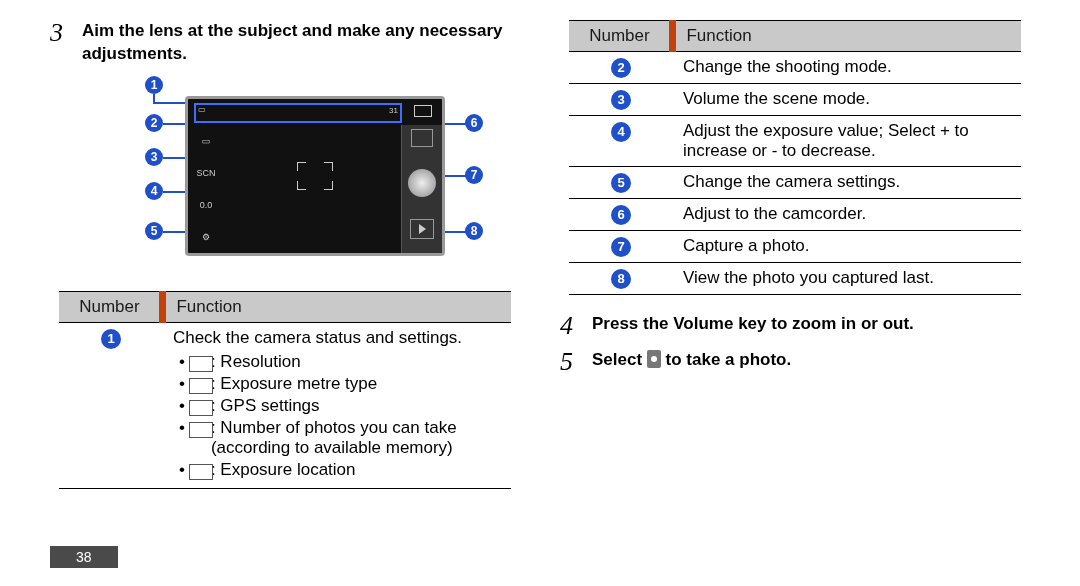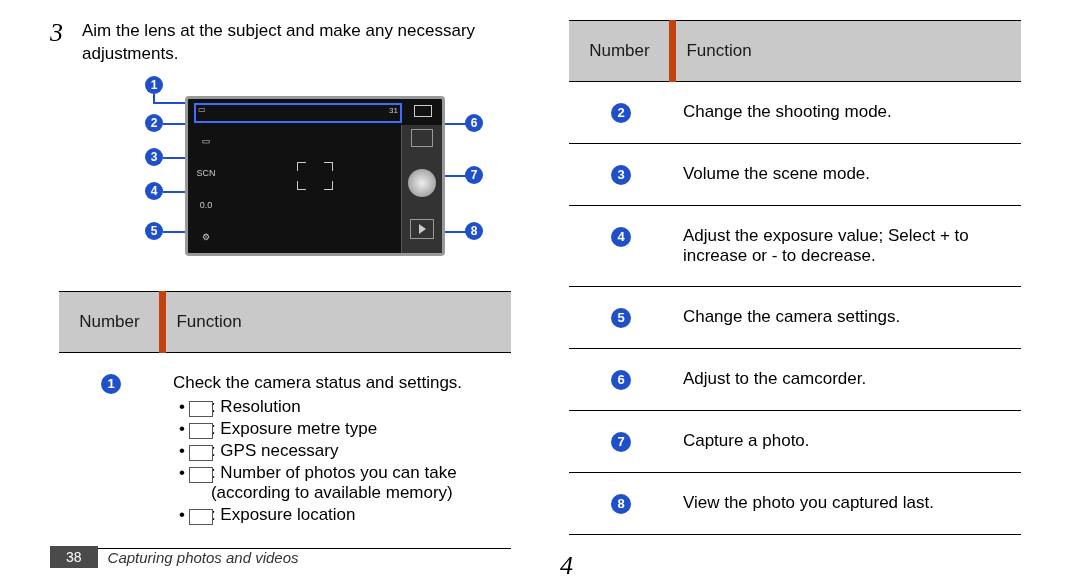--- a/index.html
+++ b/index.html
@@ -32,20 +32,21 @@
     font-style: italic;
     font-size: 26px;
     line-height: 1;
     color: #000;
     flex: 0 0 auto;
     width: 20px;
   }
   .step-text {
     font-size: 17px;
     line-height: 1.35;
+    font-weight: bold;
   }
   .sub {
     margin-left: 32px;
     font-size: 17px;
     line-height: 1.4;
   }
   .inline-icon {
     display: inline-block;
     width: 14px;
     height: 18px;
@@ -132,21 +133,21 @@
   
   table.func {
     border-collapse: collapse;
     width: 96%;
     margin: 0 auto;
     font-size: 17px;
   }
   table.func th, table.func td {
     border-top: 1px solid #000;
     border-bottom: 1px solid #000;
-    padding: 20px 10px;
+    padding: 5px 10px;
     text-align: left;
     vertical-align: top;
   }
   table.func th {
     background: #c9c9c9;
     font-weight: normal;
     color: #1a1a1a;
   }
   table.func th:first-child, table.func td:first-child{
     width:80px;text-align:center;
@@ -162,21 +163,21 @@
   .bullets li .boxicon{
     display:inline-block;width:22px;height:14px;border:1px solid #555;vertical-align:-2px;
     position:absolute;left:16px;top:4px;font-size:8px;text-align:center;line-height:12px;
   }
 
   .footer{
     position:absolute;left:50px;bottom:18px;display:flex;align-items:center;gap:10px;
     font-style:italic;font-size:15px;color:#333;
   }
   .footer .pnum{
-    background:#4a4a4a;color:#fff;padding:3px 16px;font-style:normal;font-size:14px;
+    background:#4a4a4a;color:#fff;padding:3px 26px;font-style:normal;font-size:14px;
   }
   .th-sep{border-left:7px solid #c2410c;}
 </style>
 </head>
 <body>
 
 <div class="page">
 
   <div class="col">
     <div class="step">
@@ -238,21 +239,21 @@
         <th>Number</th>
         <th class="th-sep">Function</th>
       </tr>
       <tr>
         <td><span class="circnum">1</span></td>
         <td>
           <span>Check the camera status and settings.</span>
           <ul class="bullets">
             <li><span class="boxicon"></span><span>: Resolution</span></li>
             <li><span class="boxicon"></span><span>: Exposure metre type</span></li>
-            <li><span class="boxicon"></span><span>: GPS necessary</span></li>
+            <li><span class="boxicon"></span><span>: GPS settings</span></li>
             <li><span class="boxicon"></span><span>: Number of photos you can take (according to available memory)</span></li>
             <li><span class="boxicon"></span><span>: Exposure location</span></li>
           </ul>
         </td>
       </tr>
     </tbody>
       </table>
   </div>
 
   <div class="col">
@@ -290,23 +291,28 @@
             <td><span class="circnum">8</span></td>
             <td>View the photo you captured last.</td>
           </tr>
     </tbody>
       </table>
 
     <div style="height:18px"></div>
 
     <div class="step">
       <span class="step-num">4</span>
+      <span class="step-text">Press the Volume key to zoom in or out.</span>
     </div>
     <div class="step">
       <span class="step-num">5</span>
+      <span class="step-text">
+        <span>Select</span>
+        <span class="inline-icon"></span>
+        <span>to take a photo.</span>
+      </span>
     </div>
   </div>
 </div>
 
 <div class="footer">
   <span class="pnum">38</span>
-  <span>Capturing photos and videos</span>
 </div>
 
 </body></html>

